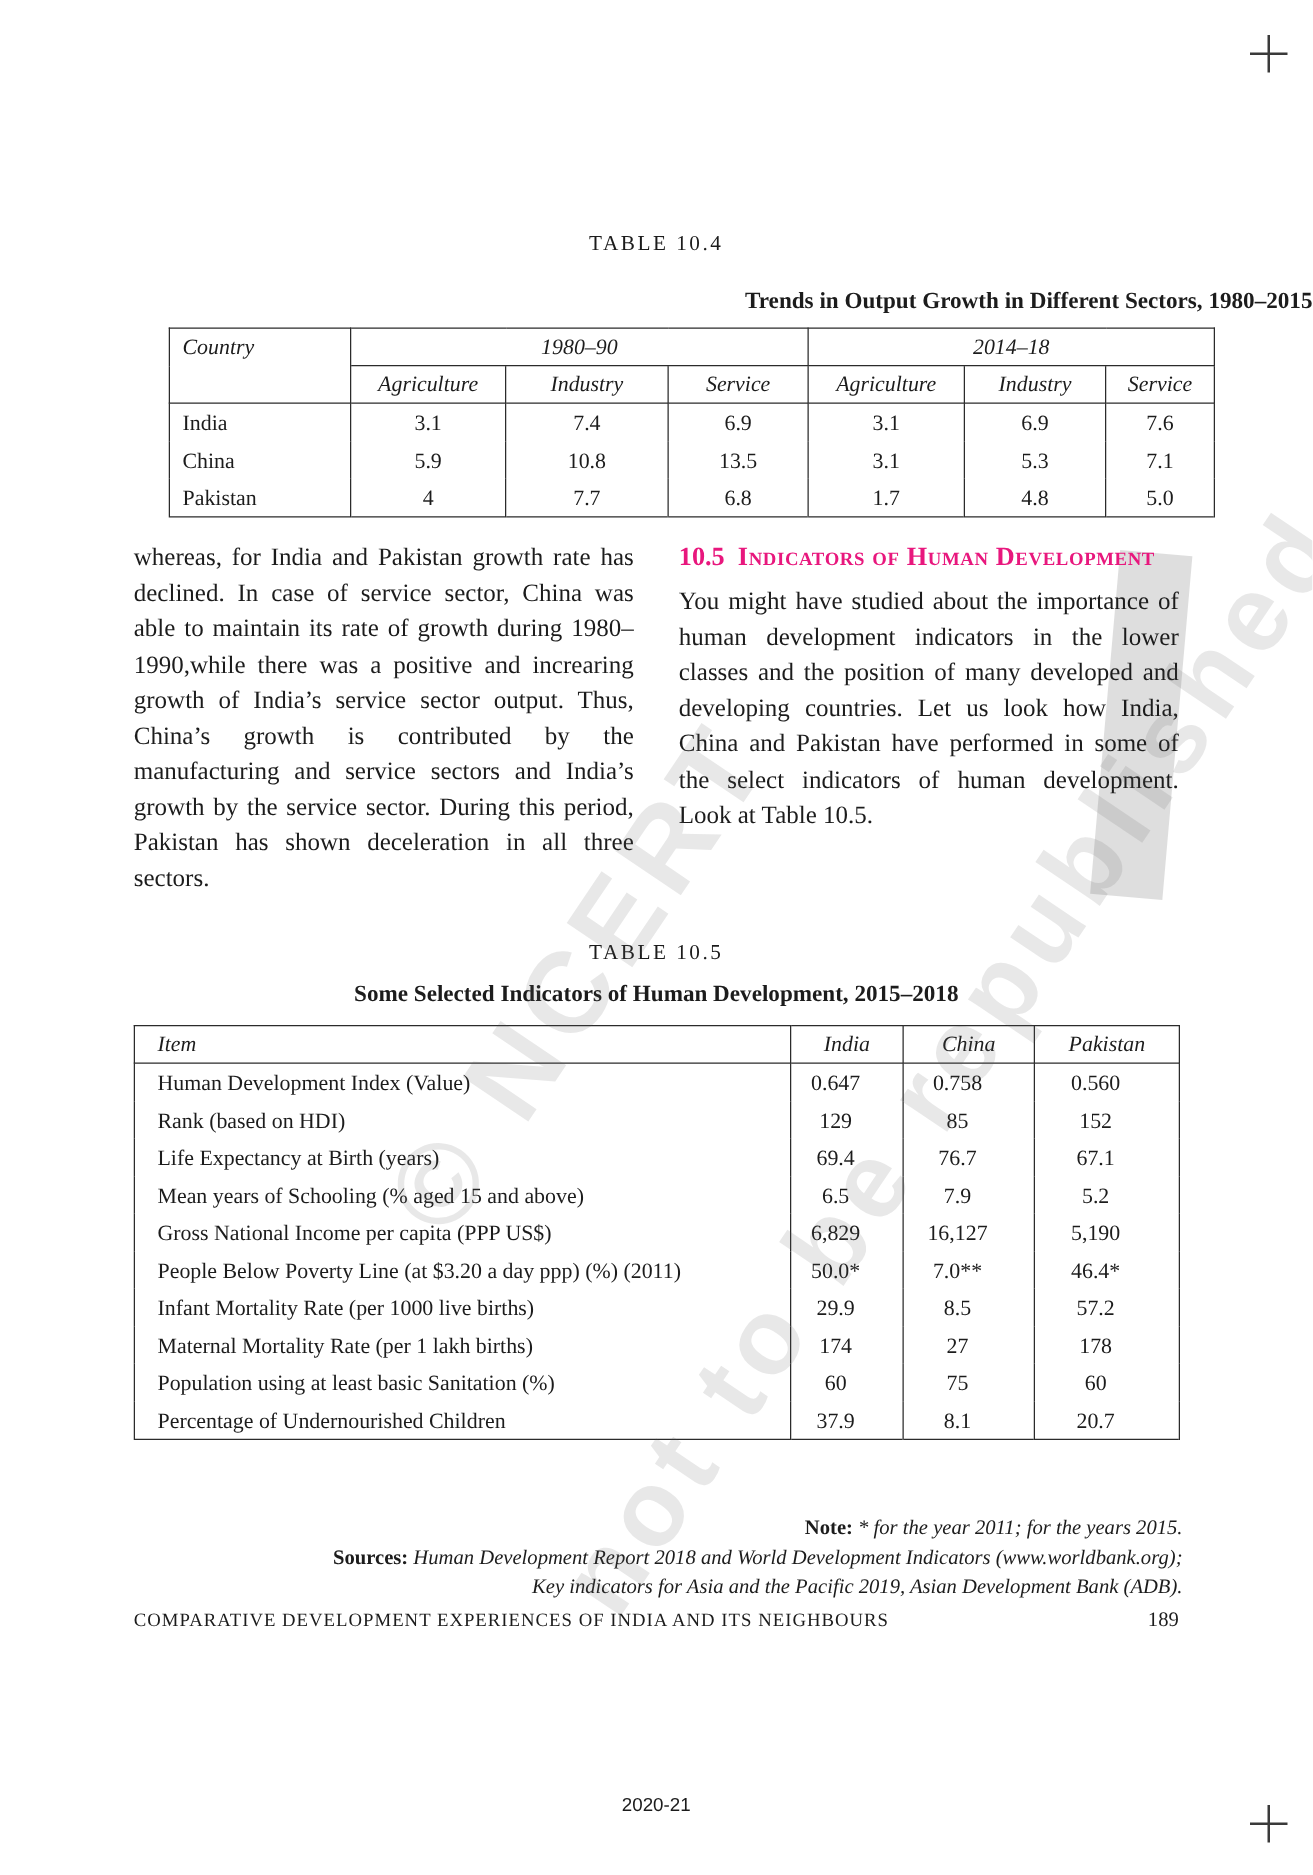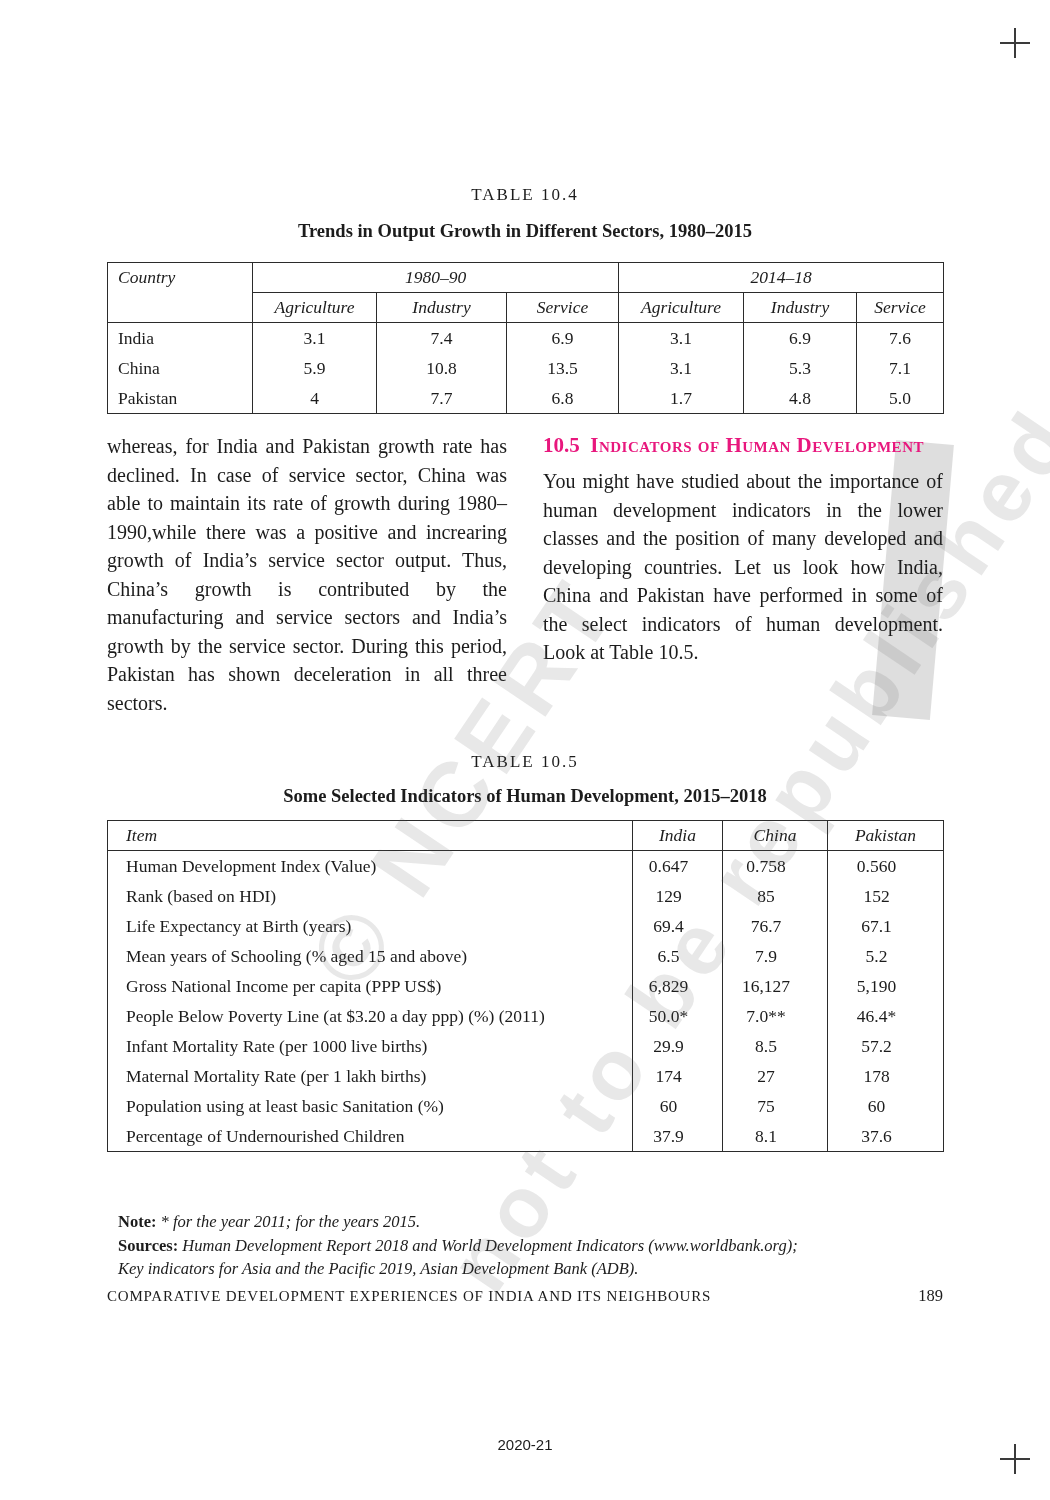--- a/index.html
+++ b/index.html
@@ -28,26 +28,26 @@
     color:rgba(90,90,90,0.14); letter-spacing:8px; transform:rotate(-56deg);
   }
   .wm-1 { font-size:92px; left:230px; top:730px; }
   .wm-2 { font-size:86px; left:240px; top:800px; }
 
   
   .tbl-caption { position:absolute; left:0; width:100%; text-align:center;
                  font-size:17px; letter-spacing:2px; }
   .tbl-title   { position:absolute; left:0; width:100%; text-align:center;
                  font-size:18.5px; font-weight:bold; }
-  .cap-104 { top:185px; } .ttl-104 { top:221px; }
+  .cap-104 { top:185px; } .ttl-104 { top:231px;text-align:right; }
   .cap-105 { top:752px; } .ttl-105 { top:786px; }
 
   
   .tbl-wrap { position:absolute; left:107px; width:836px; }
-  .tw-104 { top:262px; } .tw-105 { top:820px; }
+  .tw-104 { top:262px;margin-left:28px; } .tw-105 { top:820px; }
   table { border-collapse:collapse; width:100%; table-layout:fixed; }
   th, td { border:1px solid #2b2b2b; }
   table { border:1.6px solid #2b2b2b; }
   th { font-weight:normal; font-style:italic; font-size:17.5px; padding:4px 6px; }
   tbody td { border-top:none; border-bottom:none; font-size:17.5px;
              padding:5px 6px; line-height:20px; vertical-align:top; }
   .h-country, .h-item { text-align:left; padding-left:10px; }
   .h-item { padding-left:18px; }
   .cell-country { text-align:left; padding-left:10px; }
   .cell-num { text-align:center; }
@@ -61,21 +61,21 @@
   .col p { margin:0; font-size:20px; line-height:28.5px; text-align:justify; }
   .sec-head { margin:0 0 8px 0; font-size:21px; line-height:27px; font-weight:bold;
               color:#e8177d; padding-left:76px; text-indent:-76px; }
   .sec-title { font-variant:small-caps; letter-spacing:0.5px; }
 
   
   .notes { position:absolute; left:118px; top:1210px; width:828px;
            font-size:16.5px; line-height:23px; }
   .notes .lbl { font-weight:bold; font-style:normal; }
   .notes .txt { font-style:italic; white-space:pre-line; }
-  .note-line { margin-bottom:1px; }
+  .note-line { margin-bottom:1px;text-align:right; }
 
   
   .footer { position:absolute; left:107px; top:1286px; width:836px;
             display:flex; justify-content:space-between; align-items:baseline; }
   .footer .ftxt { font-size:15px; letter-spacing:0.8px; }
   .footer .fpg  { font-size:16.5px; }
   .yearline { position:absolute; left:0; top:1436px; width:100%; text-align:center;
               font-family:"Liberation Sans",sans-serif; font-size:15px; }
 </style>
 </head>
@@ -234,21 +234,21 @@
             <tr>
               <td class="cell-item">Population using at least basic Sanitation (%)</td>
               <td class="cell-num">60</td>
               <td class="cell-num">75</td>
               <td class="cell-num">60</td>
             </tr>
             <tr>
               <td class="cell-item">Percentage of Undernourished Children</td>
               <td class="cell-num">37.9</td>
               <td class="cell-num">8.1</td>
-              <td class="cell-num">37.6</td>
+              <td class="cell-num">20.7</td>
             </tr>
           </tbody>
       </table>
     </div>
 
     <div class="notes">
       <div class="note-line">
         <span class="lbl">Note:</span>
         <span class="txt">* for the year 2011; for the years 2015.</span>
       </div>

